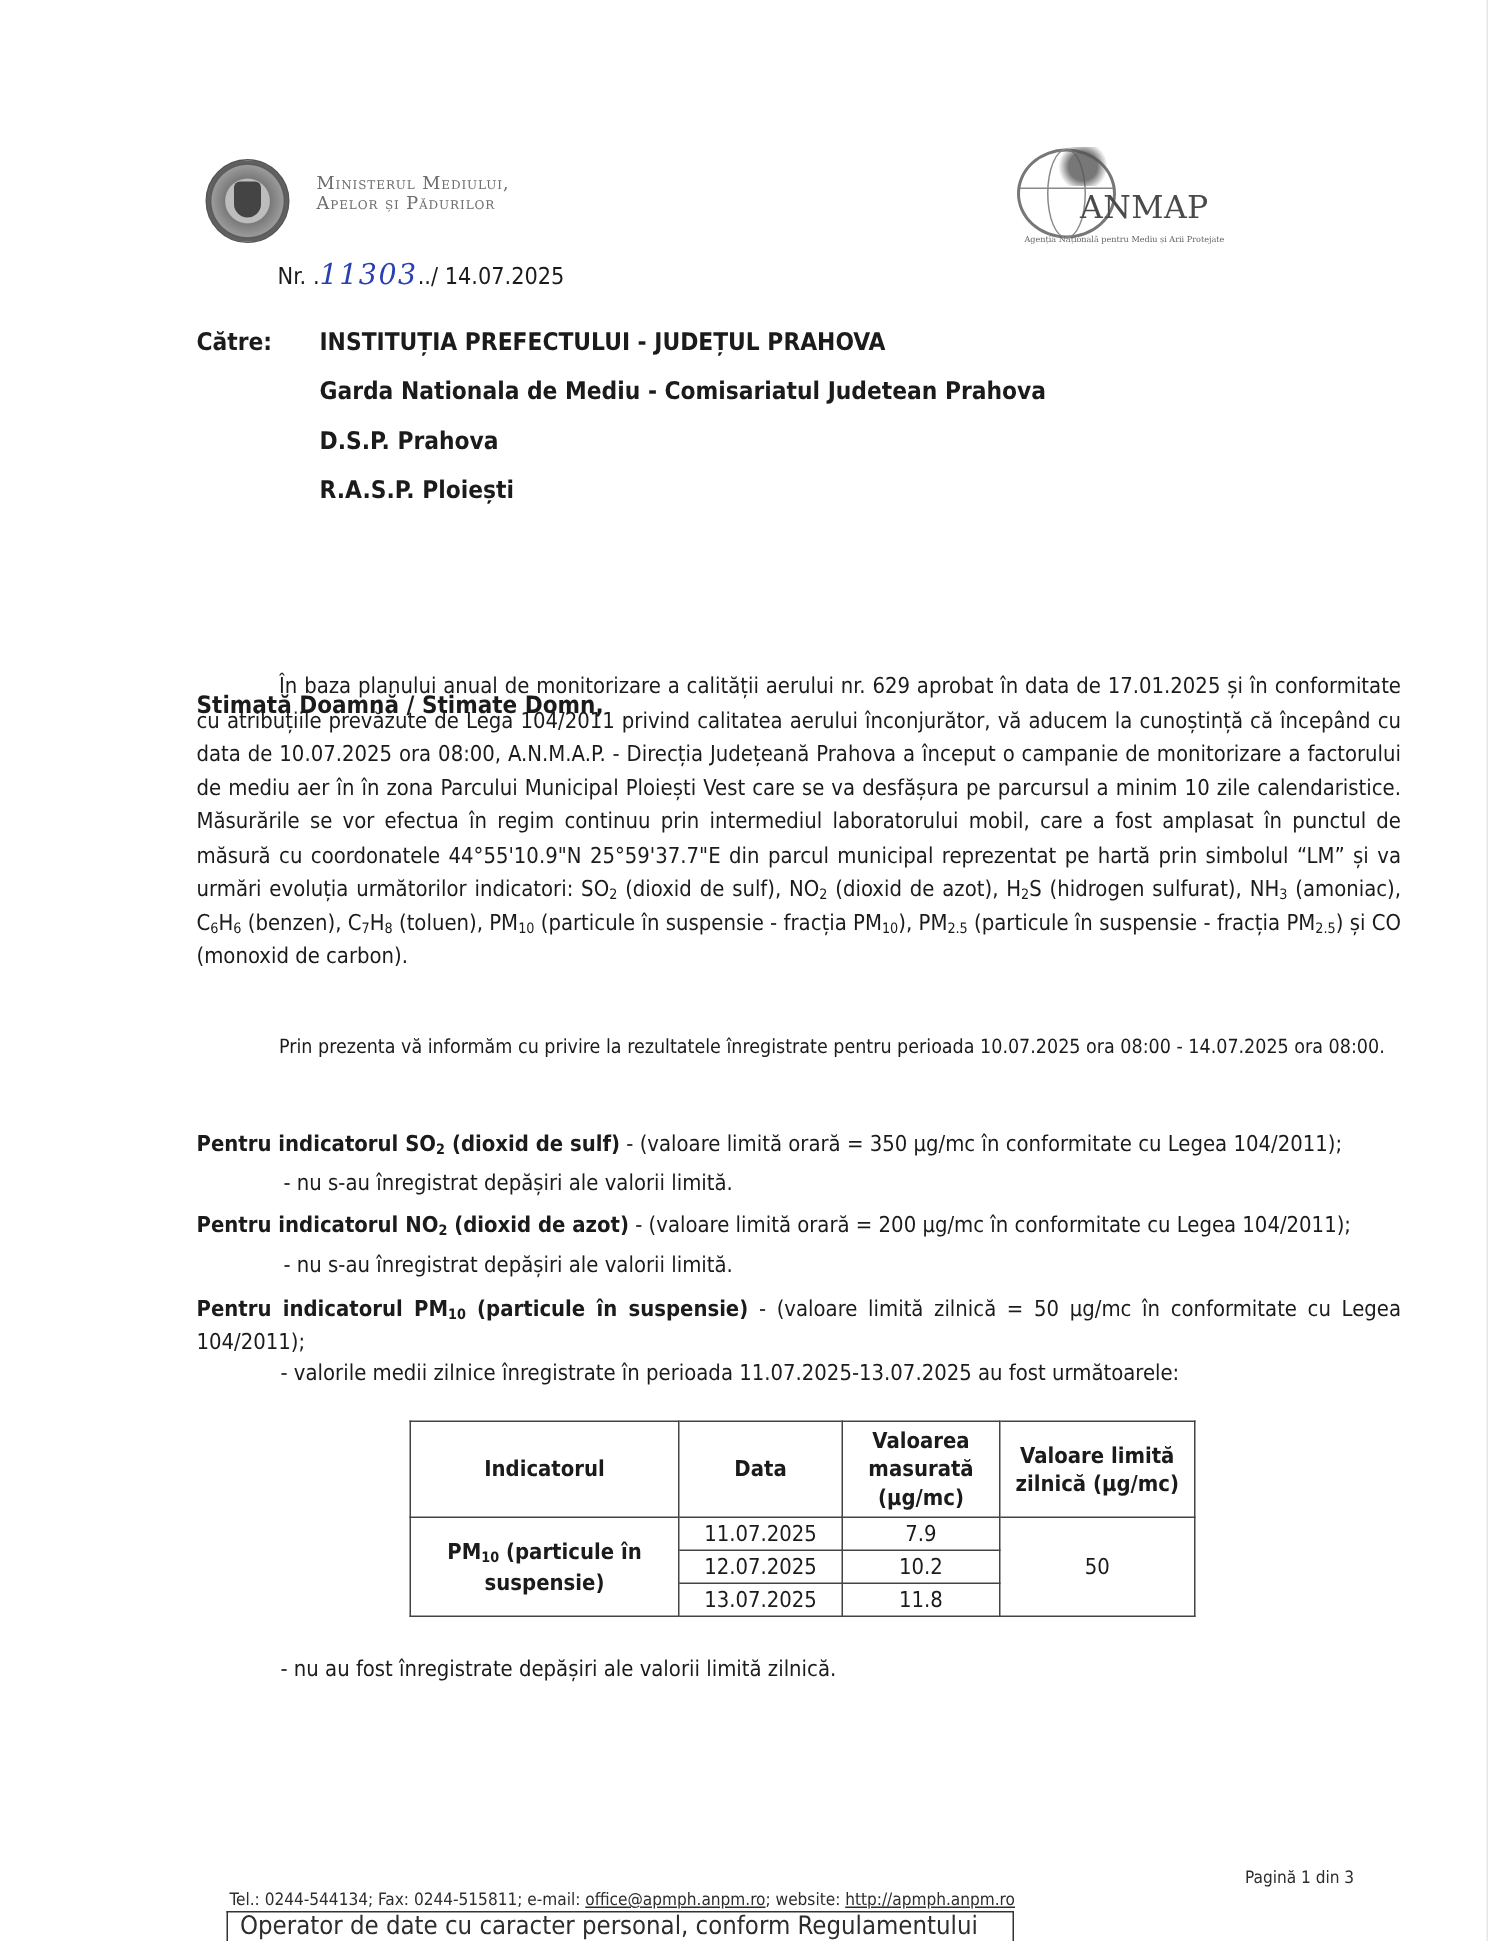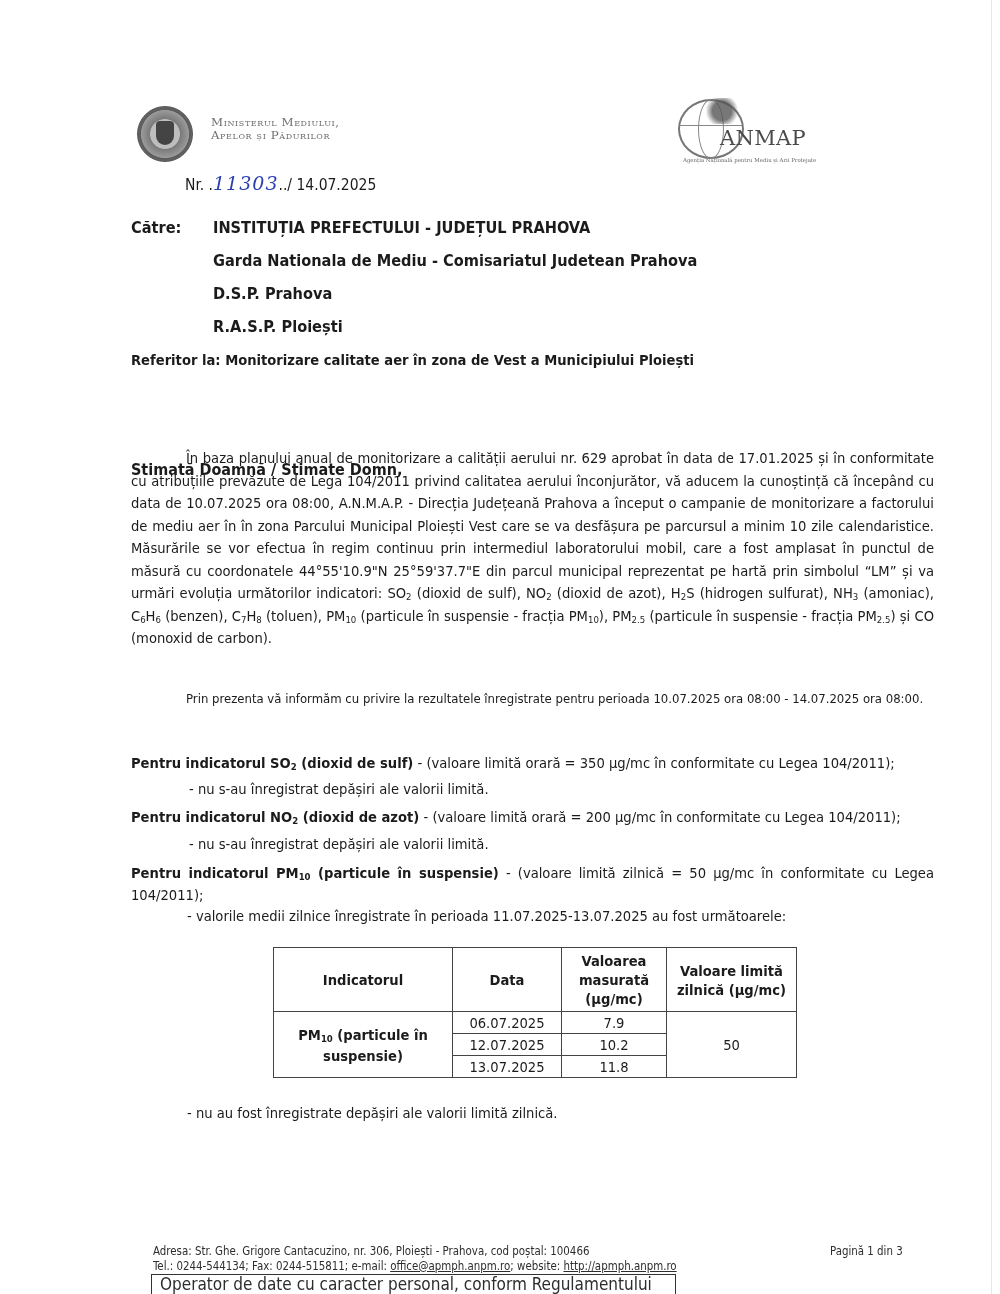--- a/index.html
+++ b/index.html
@@ -69,21 +69,20 @@
   <div class="abs tree"></div>
   <div class="abs anmap-txt">ANMAP</div>
   <div class="abs anmap-sub">Agenția Națională pentru Mediu și Arii Protejate</div>
 
   <div class="abs catre-lbl rec" style="left:131px;">Către:</div>
   <div class="abs rec" style="top:251px;">Garda Nationala de Mediu - Comisariatul Judetean Prahova</div>
   <div class="abs rec" style="top:218px;">INSTITUȚIA PREFECTULUI - JUDEȚUL PRAHOVA</div>
   <div class="abs rec" style="top:284px;">D.S.P. Prahova</div>
   <div class="abs rec" style="top:317px;">R.A.S.P. Ploiești</div>
 
-  <div class="abs ref">Referitor la: Monitorizare calitate aer în zona de Vest a Municipiului Ploiești</div>
   <div class="abs salut">Stimată Doamnă / Stimate Domn,</div>
 
   <div class="abs para">
     <span class="ind"></span><span>În baza planului anual de monitorizare a calității aerului nr. 629 aprobat în data de 17.01.2025 și în conformitate cu atribuțiile prevăzute de Lega 104/2011 privind calitatea aerului înconjurător, vă  aducem la cunoștință că începând cu data de 10.07.2025 ora 08:00, A.N.M.A.P. - Direcția Județeană Prahova a început o campanie de monitorizare a factorului de mediu aer în în zona Parcului Municipal Ploiești Vest care se va desfășura pe parcursul a minim 10 zile calendaristice. Măsurările se vor efectua în regim continuu prin intermediul laboratorului mobil, care a fost amplasat în punctul de măsură cu coordonatele 44°55'10.9"N 25°59'37.7"E din parcul municipal reprezentat pe hartă prin simbolul “LM” și va urmări evoluția următorilor indicatori: SO</span><sub>2</sub><span> (dioxid de sulf), NO</span><sub>2</sub><span> (dioxid de azot), H</span><sub>2</sub><span>S (hidrogen sulfurat), NH</span><sub>3</sub><span> (amoniac), C</span><sub>6</sub><span>H</span><sub>6</sub><span> (benzen), C</span><sub>7</sub><span>H</span><sub>8</sub><span> (toluen), PM</span><sub>10</sub><span> (particule în suspensie - fracția PM</span><sub>10</sub><span>), PM</span><sub>2.5</sub><span> (particule în suspensie - fracția PM</span><sub>2.5</sub><span>) și CO (monoxid de carbon).</span>
   </div>
 
   <div class="abs para2">
     <span class="ind2"></span><span>Prin prezenta vă informăm cu privire la rezultatele înregistrate pentru perioada 10.07.2025 ora 08:00 - 14.07.2025 ora 08:00.</span>
   </div>
 
@@ -107,38 +106,37 @@
         <tr>
       <th style="width:178px;">Indicatorul</th>
       <th style="width:108px;">Data</th>
       <th style="width:92px;padding:0 6px;">Valoarea masurată (µg/mc)</th>
       <th style="width:117px;padding:0 6px;">Valoare limită zilnică (µg/mc)</th>
     </tr>
     <tr>
       <td rowspan="3" class="ind-cell">
         <span>PM</span><sub>10</sub><span> (particule în suspensie)</span>
       </td>
-      <td>06.07.2025</td>
+      <td>11.07.2025</td>
       <td>7.9</td>
       <td rowspan="3">50</td>
     </tr>
     <tr>
       <td>12.07.2025</td>
       <td>10.2</td>
     </tr>
     <tr>
       <td>13.07.2025</td>
       <td>11.8</td>
     </tr>
   </tbody>
     </table>
 
   <div class="abs bullet" style="top:1104px;left:187px;">-  nu au fost înregistrate depășiri ale valorii limită zilnică.</div>
 
-  <div class="abs foot" style="top:1244px;">Adresa: Str. Ghe. Grigore Cantacuzino, nr. 306, Ploiești - Prahova, cod poștal: 100466</div>
   <div class="abs foot" style="top:1259px;">
     <span>Tel.: 0244-544134; Fax: 0244-515811; e-mail: </span><a>office@apmph.anpm.ro</a><span>; website: </span><a>http://apmph.anpm.ro</a>
   </div>
   <div class="abs foot-box">Operator de date cu caracter personal, conform Regulamentului (UE) 2016/679</div>
   <div class="abs pager">Pagină 1 din 3</div>
 
   <div class="abs edge"></div>
 </div>
 
 </body></html>

